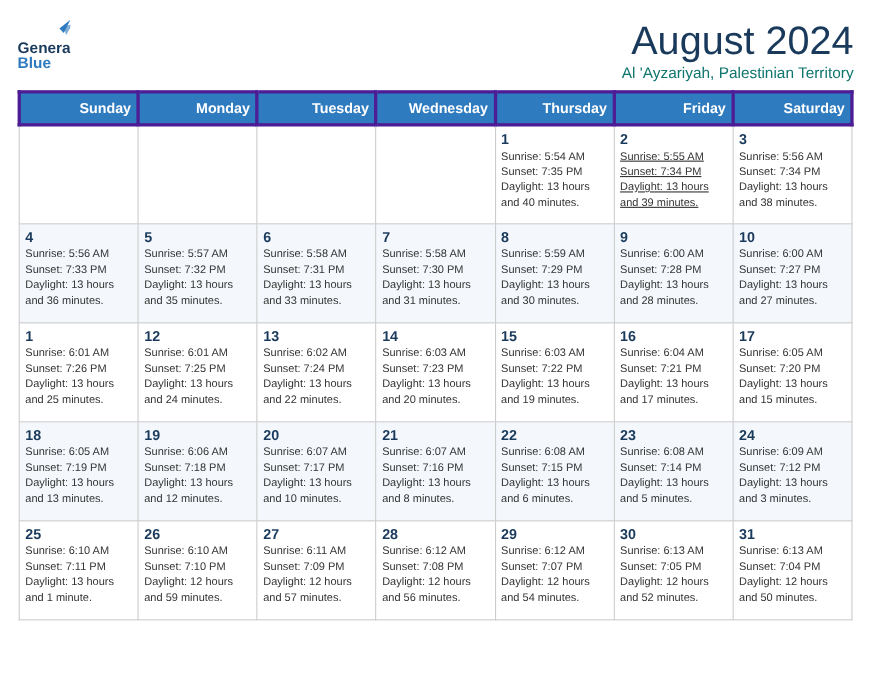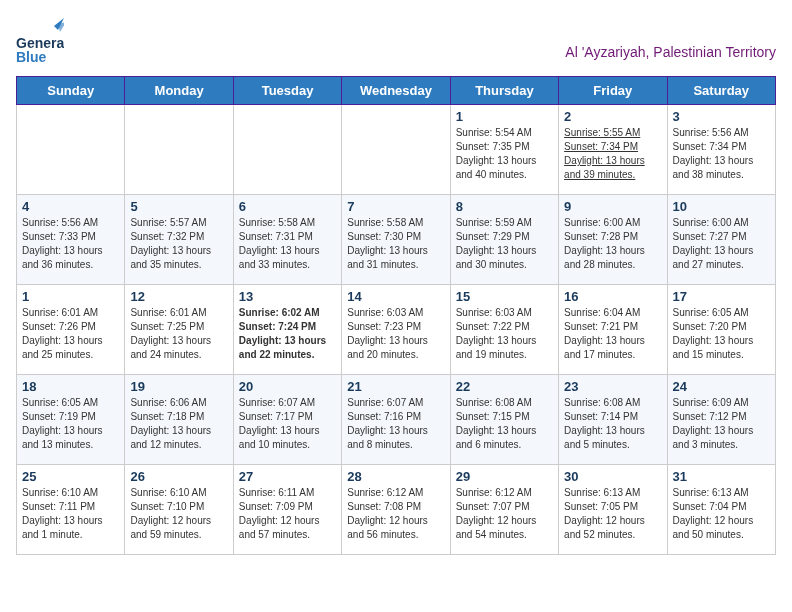--- a/index.html
+++ b/index.html
@@ -24,35 +24,34 @@
     .title-section {
       text-align: right;
     }
     .month-title {
       font-size: 36px;
       color: #1a3a5c;
       font-weight: normal;
     }
     .subtitle {
       font-size: 14px;
-      color: #701a75;
-      margin-top: 28px;
+      color: #0f766e;
     }
     table {
       width: 100%;
       border-collapse: collapse;
       table-layout: fixed;
     }
     thead th {
       background: #2e7bbf;
       color: #fff;
       padding: 6px 5px;
       font-size: 13px;
-      text-align: center;
-      border: 1px solid #4c1d95;
+      text-align: right;
+      border: 3px solid #4c1d95;
     }
     tbody td {
       vertical-align: top;
       border: 1px solid #ccc;
       padding: 4px 5px;
       font-size: 10.5px;
       color: #333;
       height: 90px;
     }
     tbody tr:nth-child(even) td {
@@ -84,20 +83,21 @@
 
         <text x="0" y="32" font-size="14" font-weight="bold" fill="#1a3a5c">General</text>
         <text x="0" y="46" font-size="14" font-weight="bold" fill="#2e7bbf">Blue</text>
 
         <polygon points="38,10 48,2 42,14" fill="#2e7bbf"></polygon>
         <polygon points="42,8 50,6 44,16" fill="#2e7bbf" opacity="0.6"></polygon>
       </svg>
     </div>
   </div>
   <div class="title-section">
+    <div class="month-title">August 2024</div>
     <div class="subtitle">Al 'Ayzariyah, Palestinian Territory</div>
   </div>
 </div>
 
 <table>
   <thead>
     <tr>
     <th>Sunday</th>
         <th>Monday</th>
         <th>Tuesday</th>
@@ -196,21 +196,21 @@
         </td>
         <td>
           <span class="day-num">12</span>
           <div class="day-info" style="white-space: pre-line;">Sunrise: 6:01 AM
 Sunset: 7:25 PM
 Daylight: 13 hours
 and 24 minutes.</div>
         </td>
         <td>
           <span class="day-num">13</span>
-          <div class="day-info" style="white-space: pre-line; font-weight: bold;">Sunrise: 6:02 AM
+          <div class="day-info" style="white-space: pre-line;">Sunrise: 6:02 AM
 Sunset: 7:24 PM
 Daylight: 13 hours
 and 22 minutes.</div>
         </td>
         <td>
           <span class="day-num">14</span>
           <div class="day-info" style="white-space: pre-line;">Sunrise: 6:03 AM
 Sunset: 7:23 PM
 Daylight: 13 hours
 and 20 minutes.</div>

